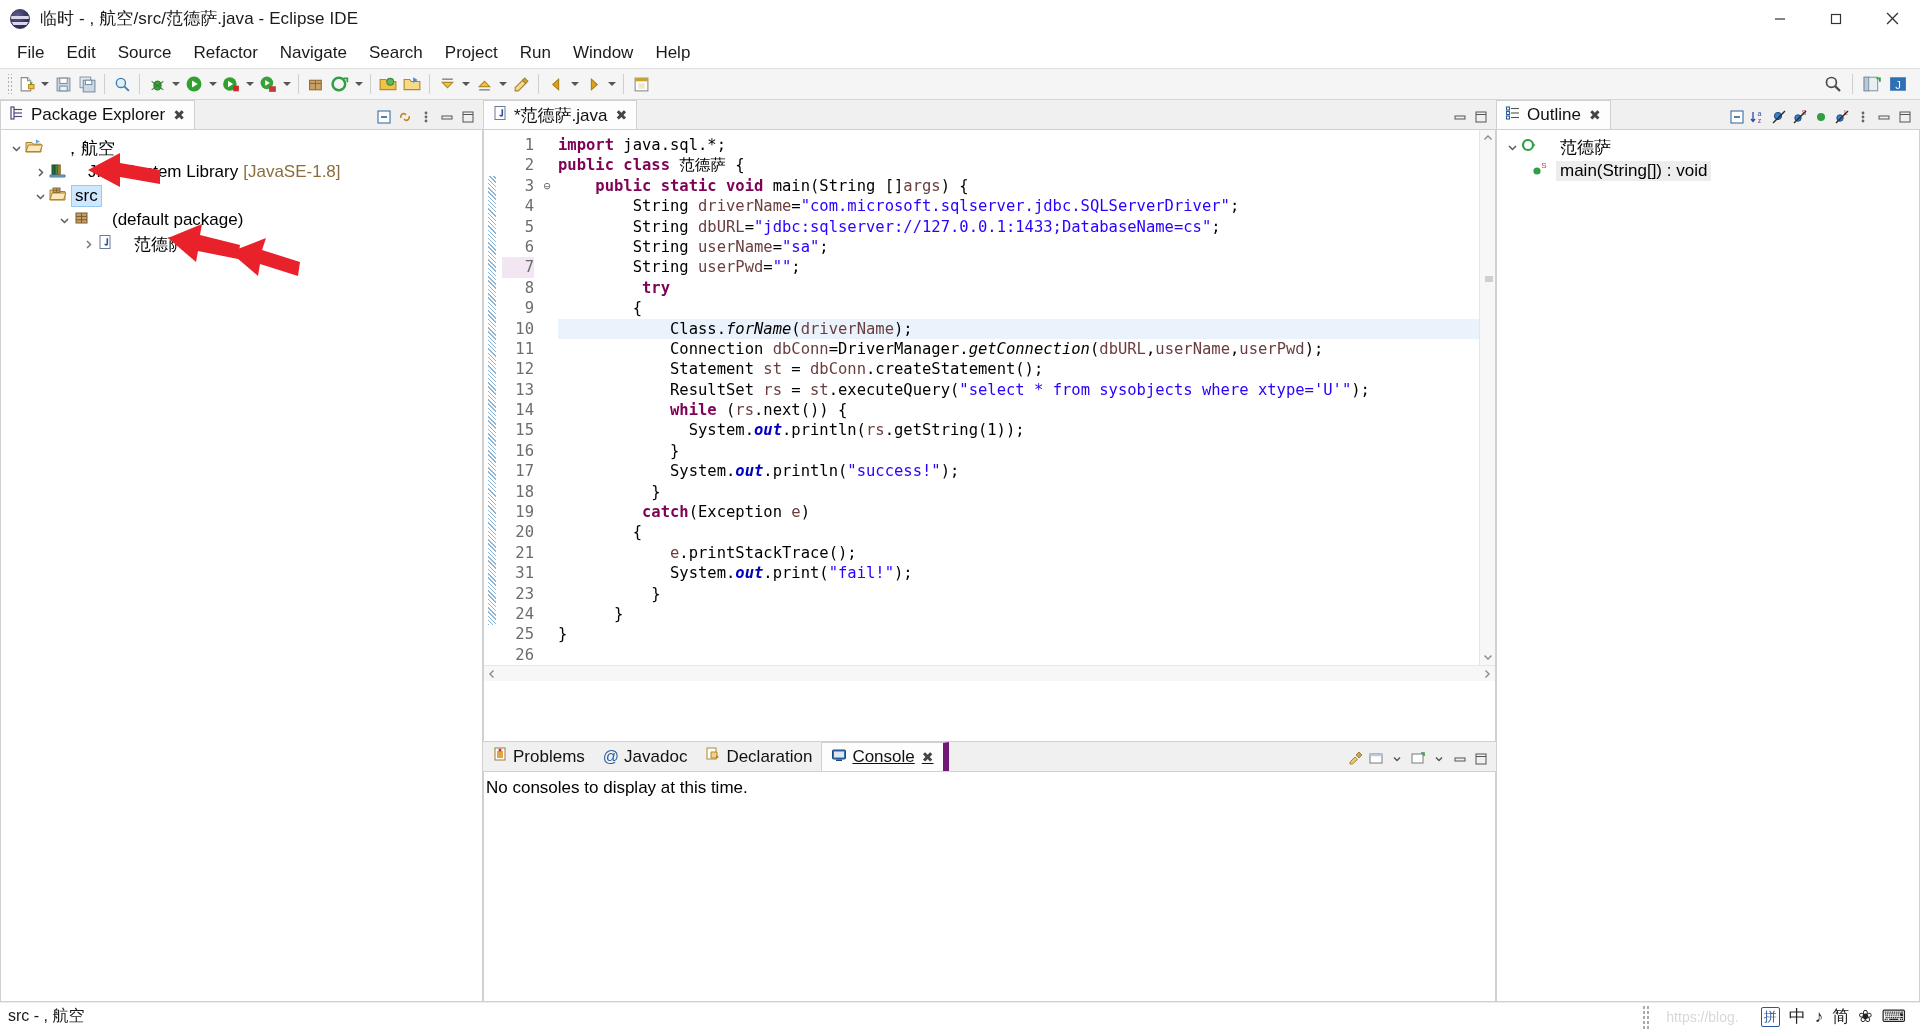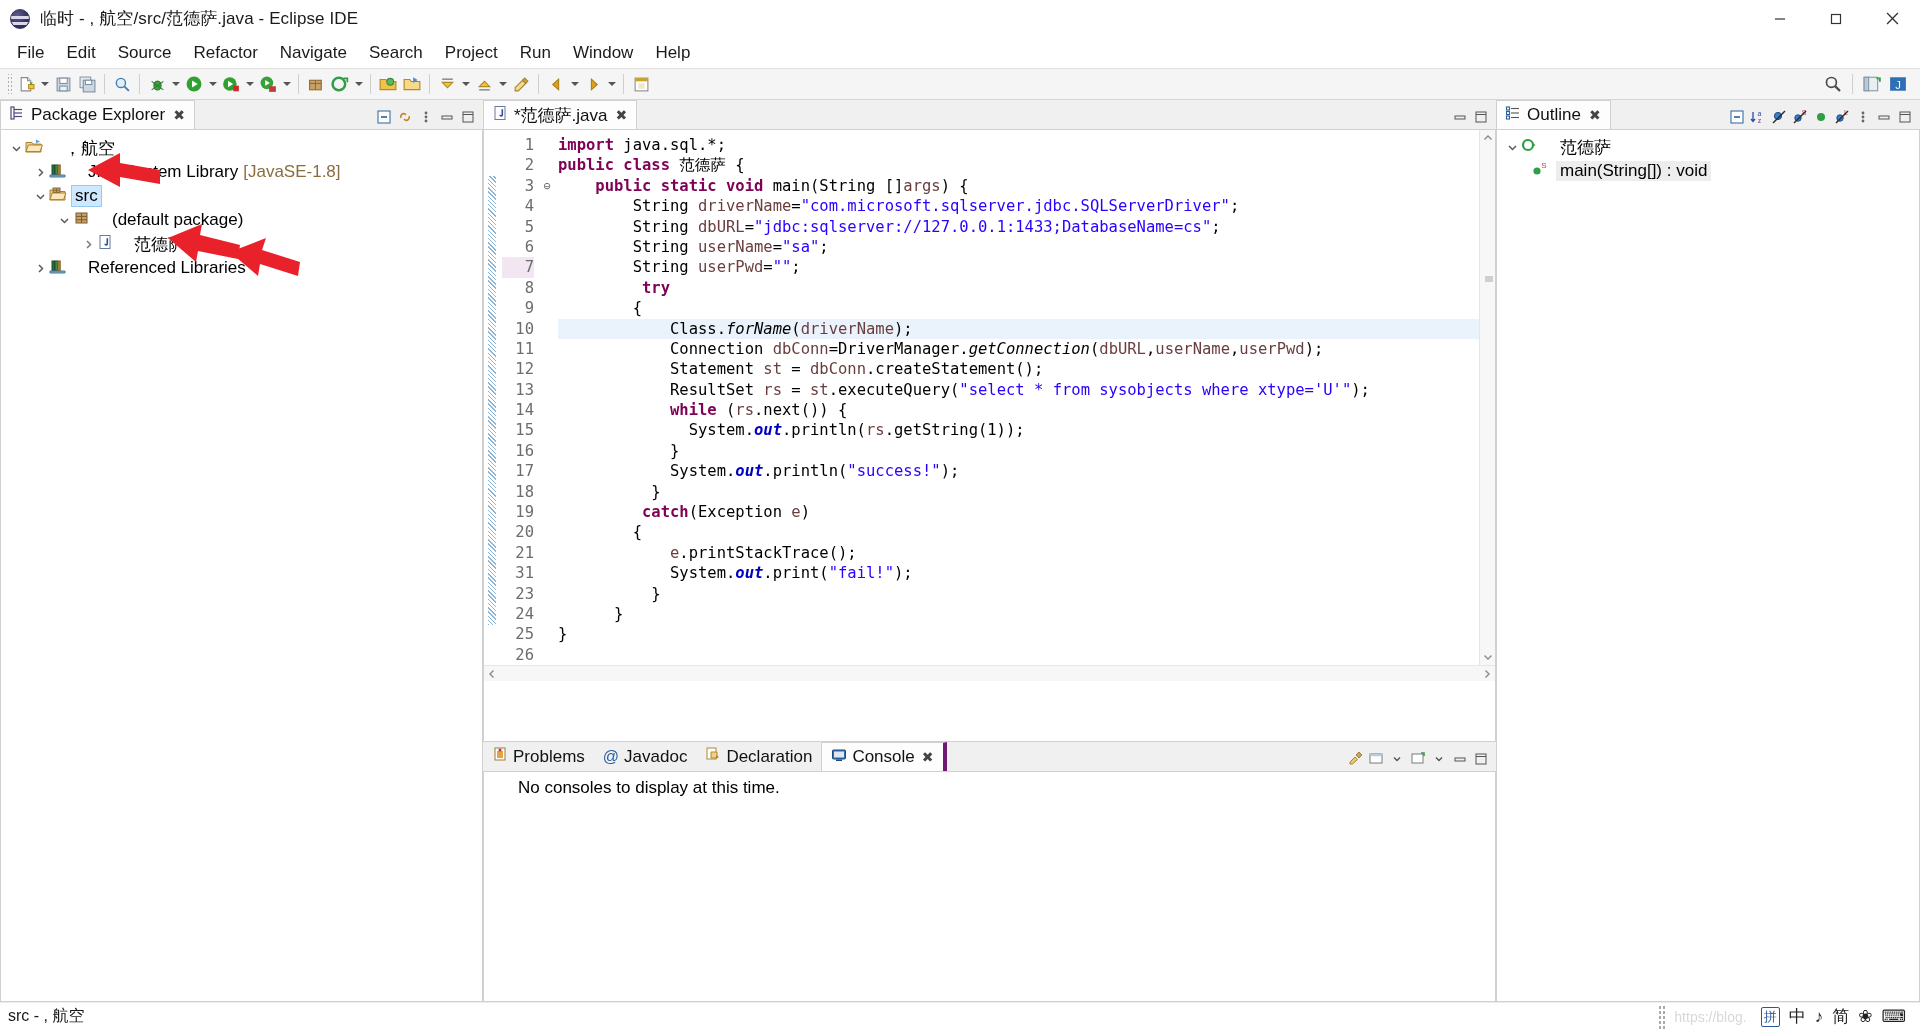--- a/index.html
+++ b/index.html
@@ -129,26 +129,26 @@
   .hs-arrow { width:16px; height:16px; display:flex; align-items:center; justify-content:center; color:#707070; }
 
   
   .outline-row { display:flex; align-items:center; height:24px; padding-left:6px; font-size:17px; }
   .outline-sel { background:#ededed; padding:0 4px; }
 
   
   .bottom { height: 260px; min-height:260px; display:flex; flex-direction:column; }
   .bottom .view-tabs { background:#f0f0f0; }
   .bottom-tab { height:29px; display:flex; align-items:center; gap:5px; padding:0 9px; font-size:17px; color:#111;}
-  .bottom-tab.active { background:#fdfdfd; border-top:1px solid #d0d0d0; border-left:1px solid #d0d0d0; border-right:4px solid #701a75;}
-  .console-msg { padding: 6px 0 0 2px; font-size:17px;margin-left:32px; }
+  .bottom-tab.active { background:#fdfdfd; border-top:1px solid #d0d0d0; border-left:1px solid #d0d0d0; border-right:6px solid #701a75;text-decoration:underline;}
+  .console-msg { padding: 6px 0 0 2px; font-size:17px; }
 
   
   .statusbar { height: 28px; min-height:28px; background:#ffffff; display:flex; align-items:center; padding:0 8px; font-size:16px; color:#1a1a1a; border-top:1px solid #ededed;}
-  .status-right { margin-left:auto; display:flex; align-items:center; gap:8px; }
+  .status-right { margin-left:auto; display:flex; align-items:center; gap:16px; }
   .wm { color:#d8d8d8; font-size:14px; }
   .ime { display:flex; align-items:center; gap:9px; padding: 0 6px; font-size:17px; color:#222;}
   .ime-box { border:1px solid #2b579a; color:#2b579a; font-size:13px; padding:0 2px; border-radius:2px;}
 
   
   .arrow-layer { position:absolute; left:0; top:0; width:1920px; height:1030px; pointer-events:none; }
 
   .trim-dots { width:8px; height:24px; background-image: radial-gradient(#aaa 1px, transparent 1px); background-size:4px 5px; }
 </style>
 </head>
@@ -480,36 +480,20 @@
             </span>
             <span>
               <svg width="16" height="16" viewBox="0 0 16 16">
                   <rect x="3" y="1.5" width="10" height="13" fill="#fff" stroke="#6a7a9a"></rect>
                   <path d="M9.5 9.6V4.2h1.6v5.6a1.9 1.9 0 01-3.8 0h1.3a.6.6 0 00.9 0z" fill="#2a4fa0"></path>
                 </svg>
             </span>
             <span class="tree-label">范德萨.java</span>
           </div>
 
-          <div class="tree-row" style="padding-left:30px;">
-            <span class="twisty">
-              <svg width="11" height="11" viewBox="0 0 11 11">
-                  <path d="M4 2l3.5 3.5L4 9" fill="none" stroke="#5a5a5a" stroke-width="1.5"></path>
-                </svg>
-            </span>
-            <span>
-              <svg width="18" height="16" viewBox="0 0 18 16">
-                  <rect x="3" y="3" width="2.4" height="10" fill="#2f6f3f" stroke="#1d4a2a"></rect>
-                  <rect x="6" y="3" width="2.4" height="10" fill="#3f8f4f" stroke="#1d4a2a"></rect>
-                  <rect x="8.8" y="3" width="2.4" height="10" fill="#b8882e" stroke="#7a5a16"></rect>
-                  <path d="M1 13h15v2H1z" fill="#7aa7cc" stroke="#4a7a9c"></path>
-                </svg>
-            </span>
-            <span class="tree-label">Referenced Libraries</span>
-          </div>
 
         </div>
       </div>
     </div>
 
     <div class="editor-col">
 
       <div class="view editor-area">
         <div class="view-tabs">
           <div class="view-tab active">

